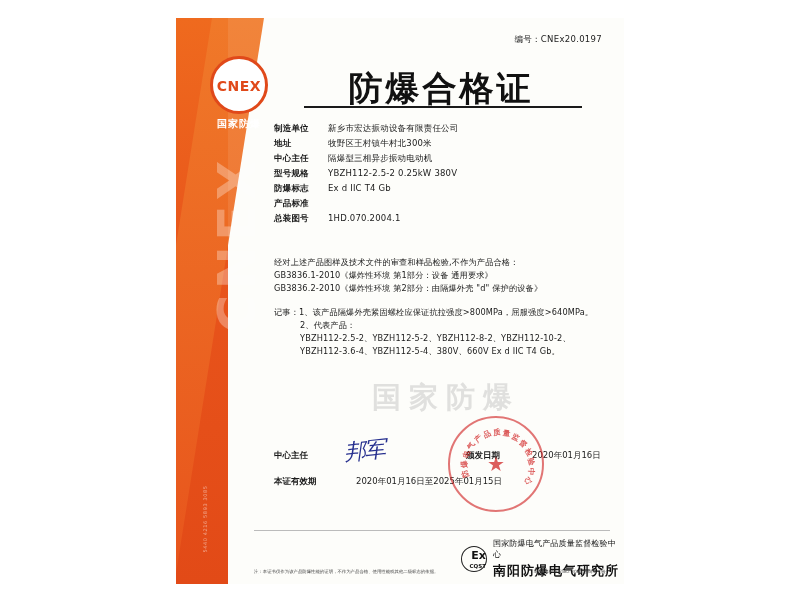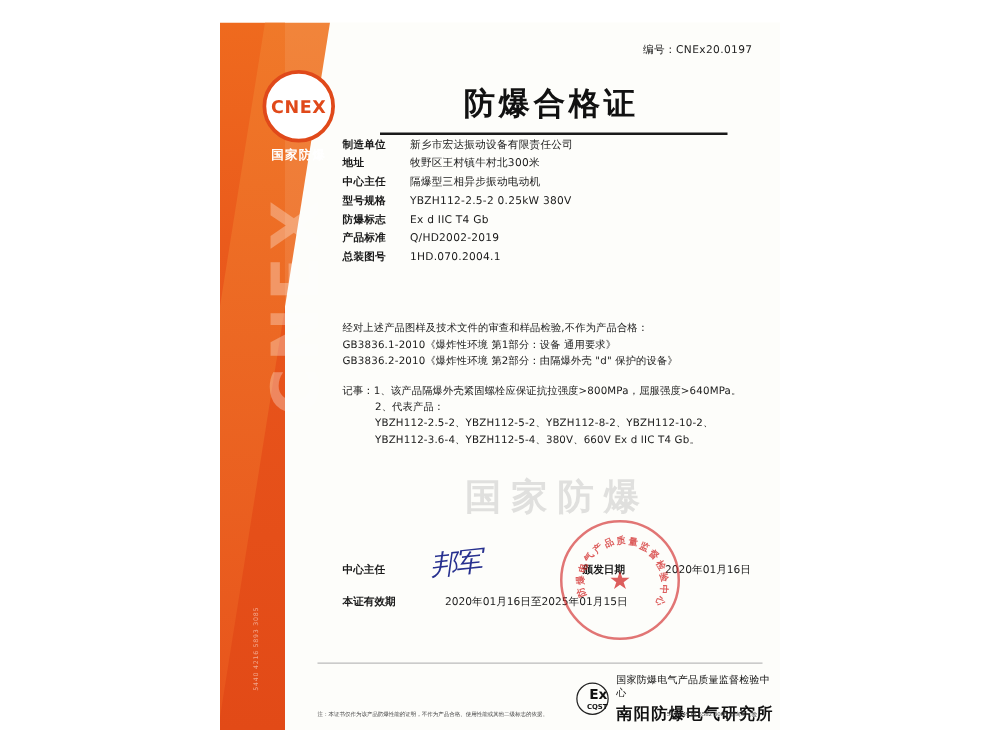--- a/index.html
+++ b/index.html
@@ -117,38 +117,38 @@
     color: #222;
     letter-spacing: .3px;
   }
   
   .cert-title {
     position: absolute;
     left: 110px;
     top: 48px;
     width: 310px;
     text-align: center;
-    font-size: 25px;
+    font-size: 34px;
     font-weight: bold;
     color: #111;
     letter-spacing: 3px;
   }
   .title-rule {
     position: absolute;
     left: 128px;
     top: 88px;
     width: 278px;
     height: 2px;
     background: #1a1a1a;
   }
   
   .fields {
     position: absolute;
     left: 98px;
-    top: 92px;
+    top: 104px;
     width: 336px;
   }
   .frow {
     display: flex;
     align-items: flex-start;
     margin-bottom: 3px;
     font-size: 8.5px;
     color: #1a1a1a;
     line-height: 12px;
   }
@@ -338,21 +338,20 @@
       <div class="frow">
         <div class="flabel">型号规格</div>
         <div class="fvalue">YBZH112-2.5-2    0.25kW    380V</div>
       </div>
       <div class="frow">
         <div class="flabel">防爆标志</div>
         <div class="fvalue">Ex d IIC T4 Gb</div>
       </div>
       <div class="frow">
         <div class="flabel">产品标准</div>
-        <div class="fvalue">Q/HD2002-2019</div>
       </div>
       <div class="frow">
         <div class="flabel">总装图号</div>
         <div class="fvalue">1HD.070.2004.1</div>
       </div>
     </div>
 
     <div class="para" id="para-standards">
       <div>经对上述产品图样及技术文件的审查和样品检验,不作为产品合格：</div>
       <div>GB3836.1-2010《爆炸性环境 第1部分：设备 通用要求》</div>

